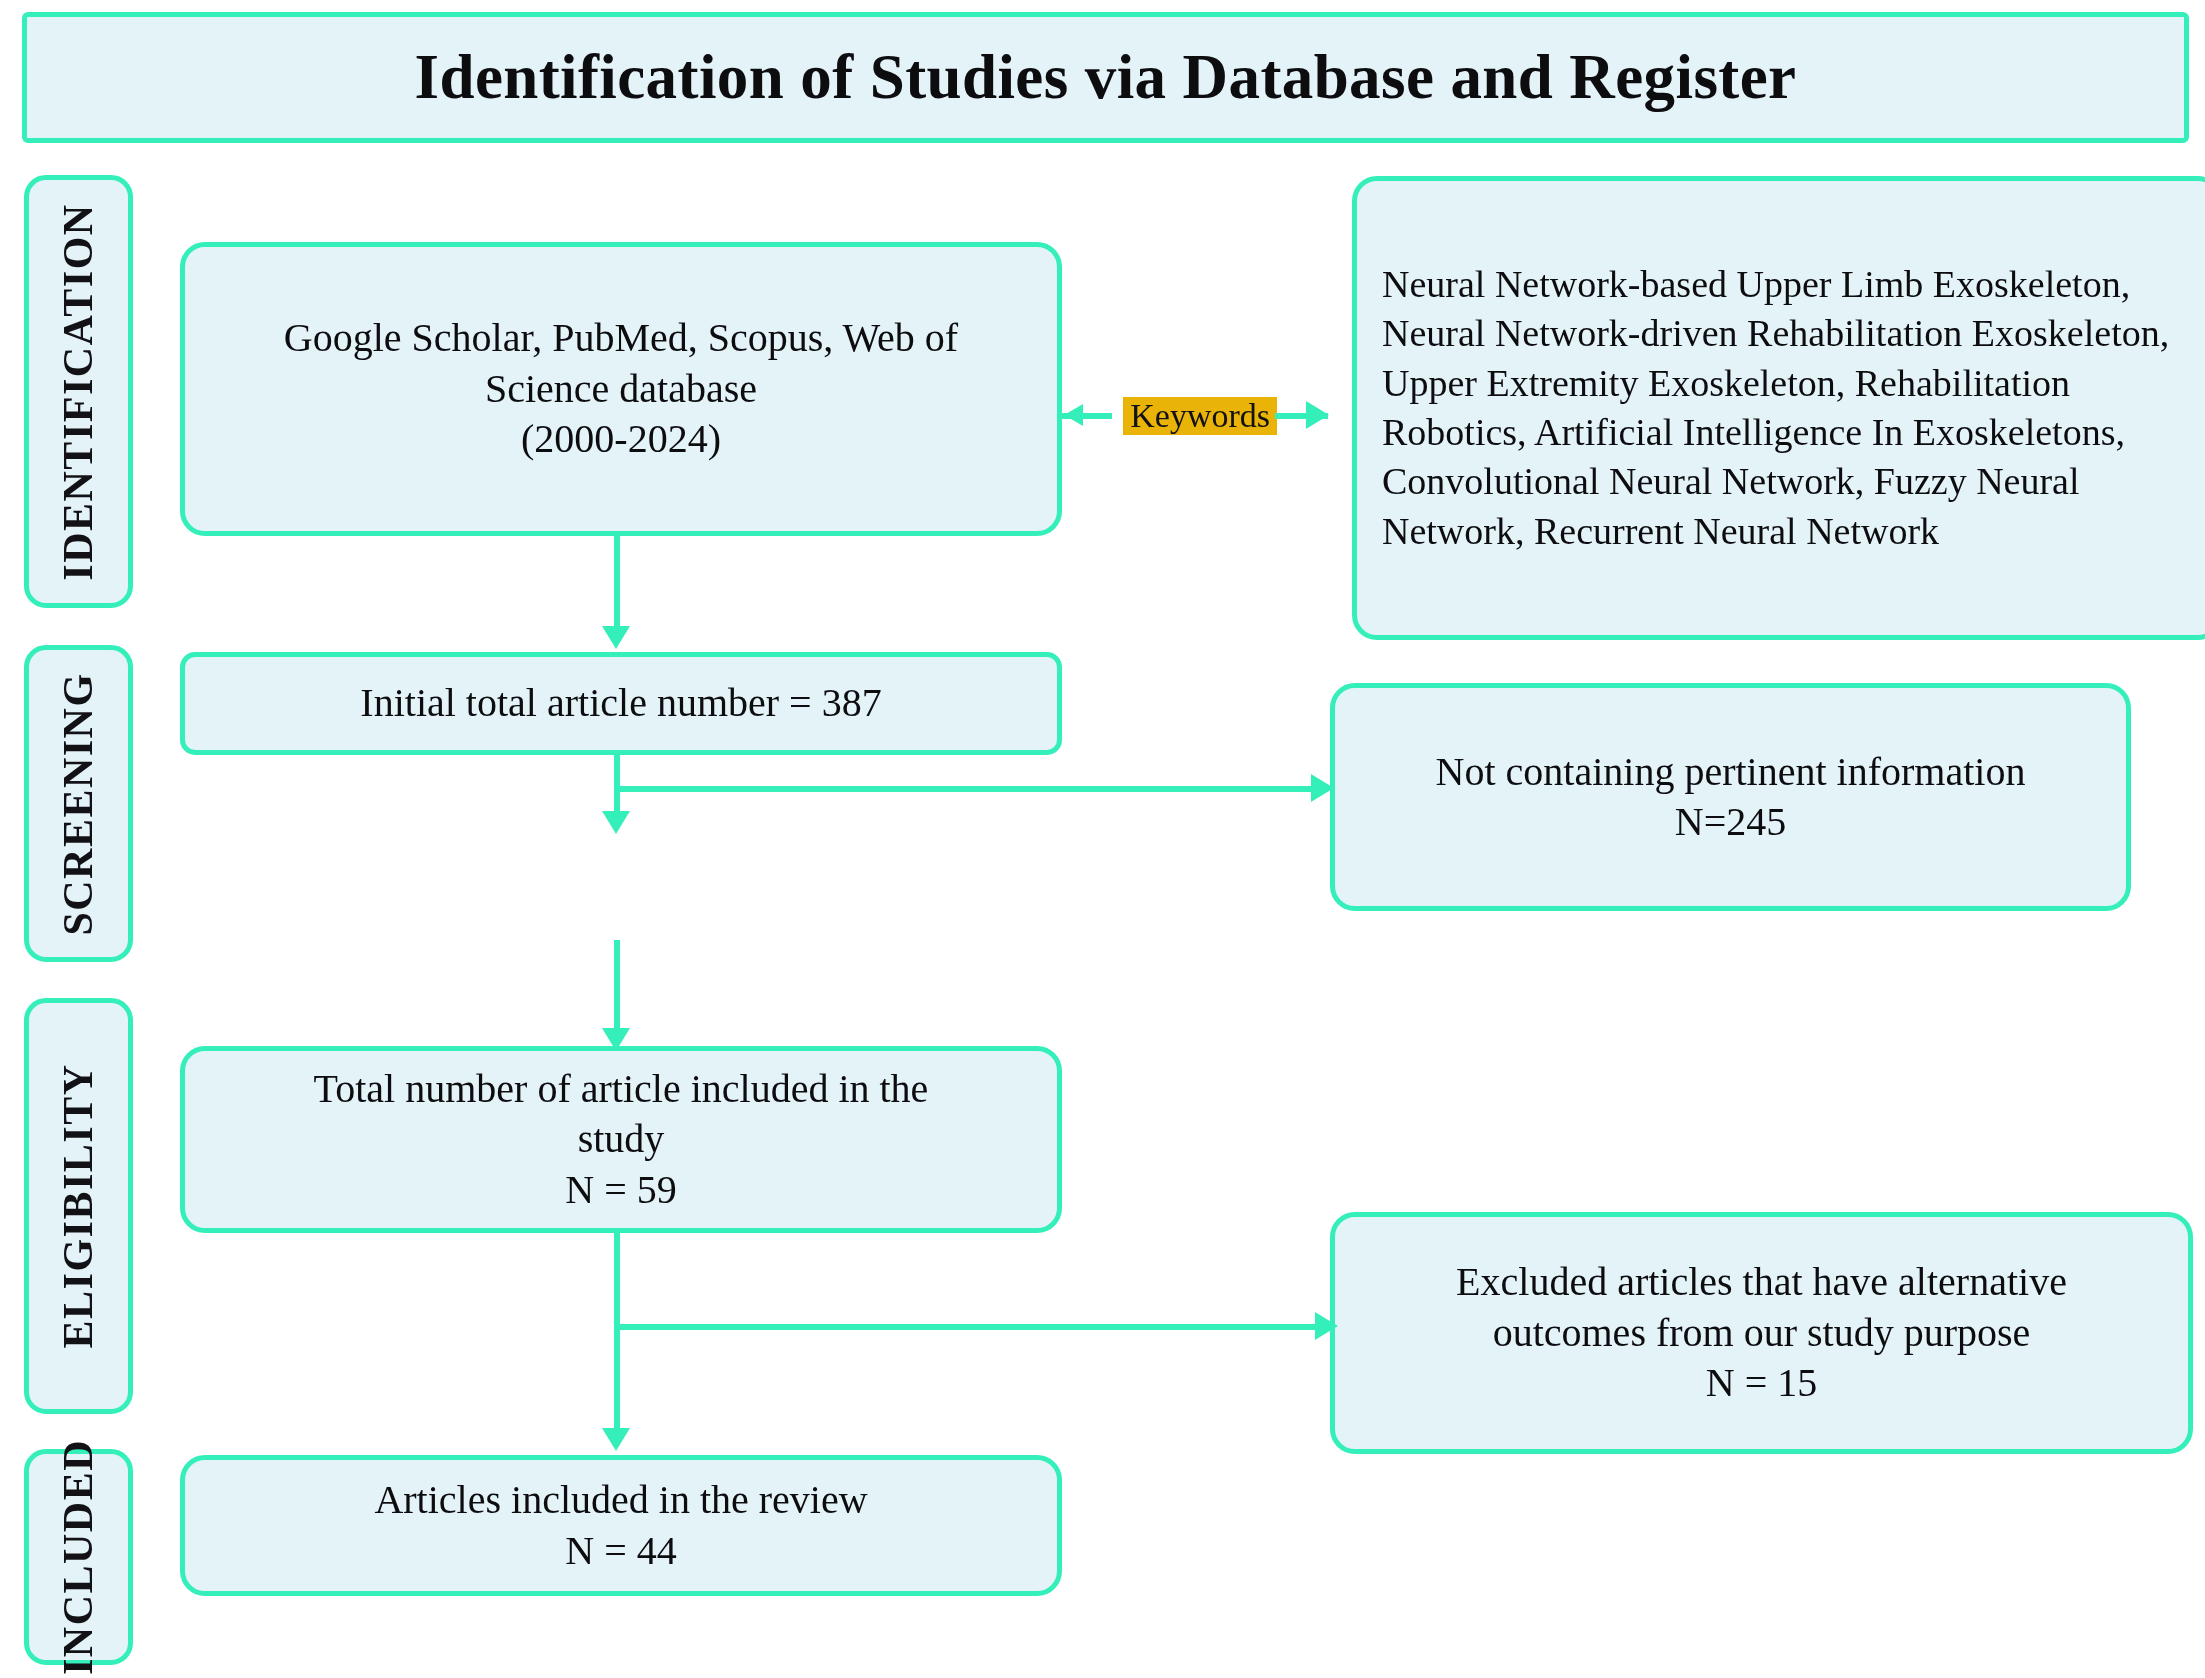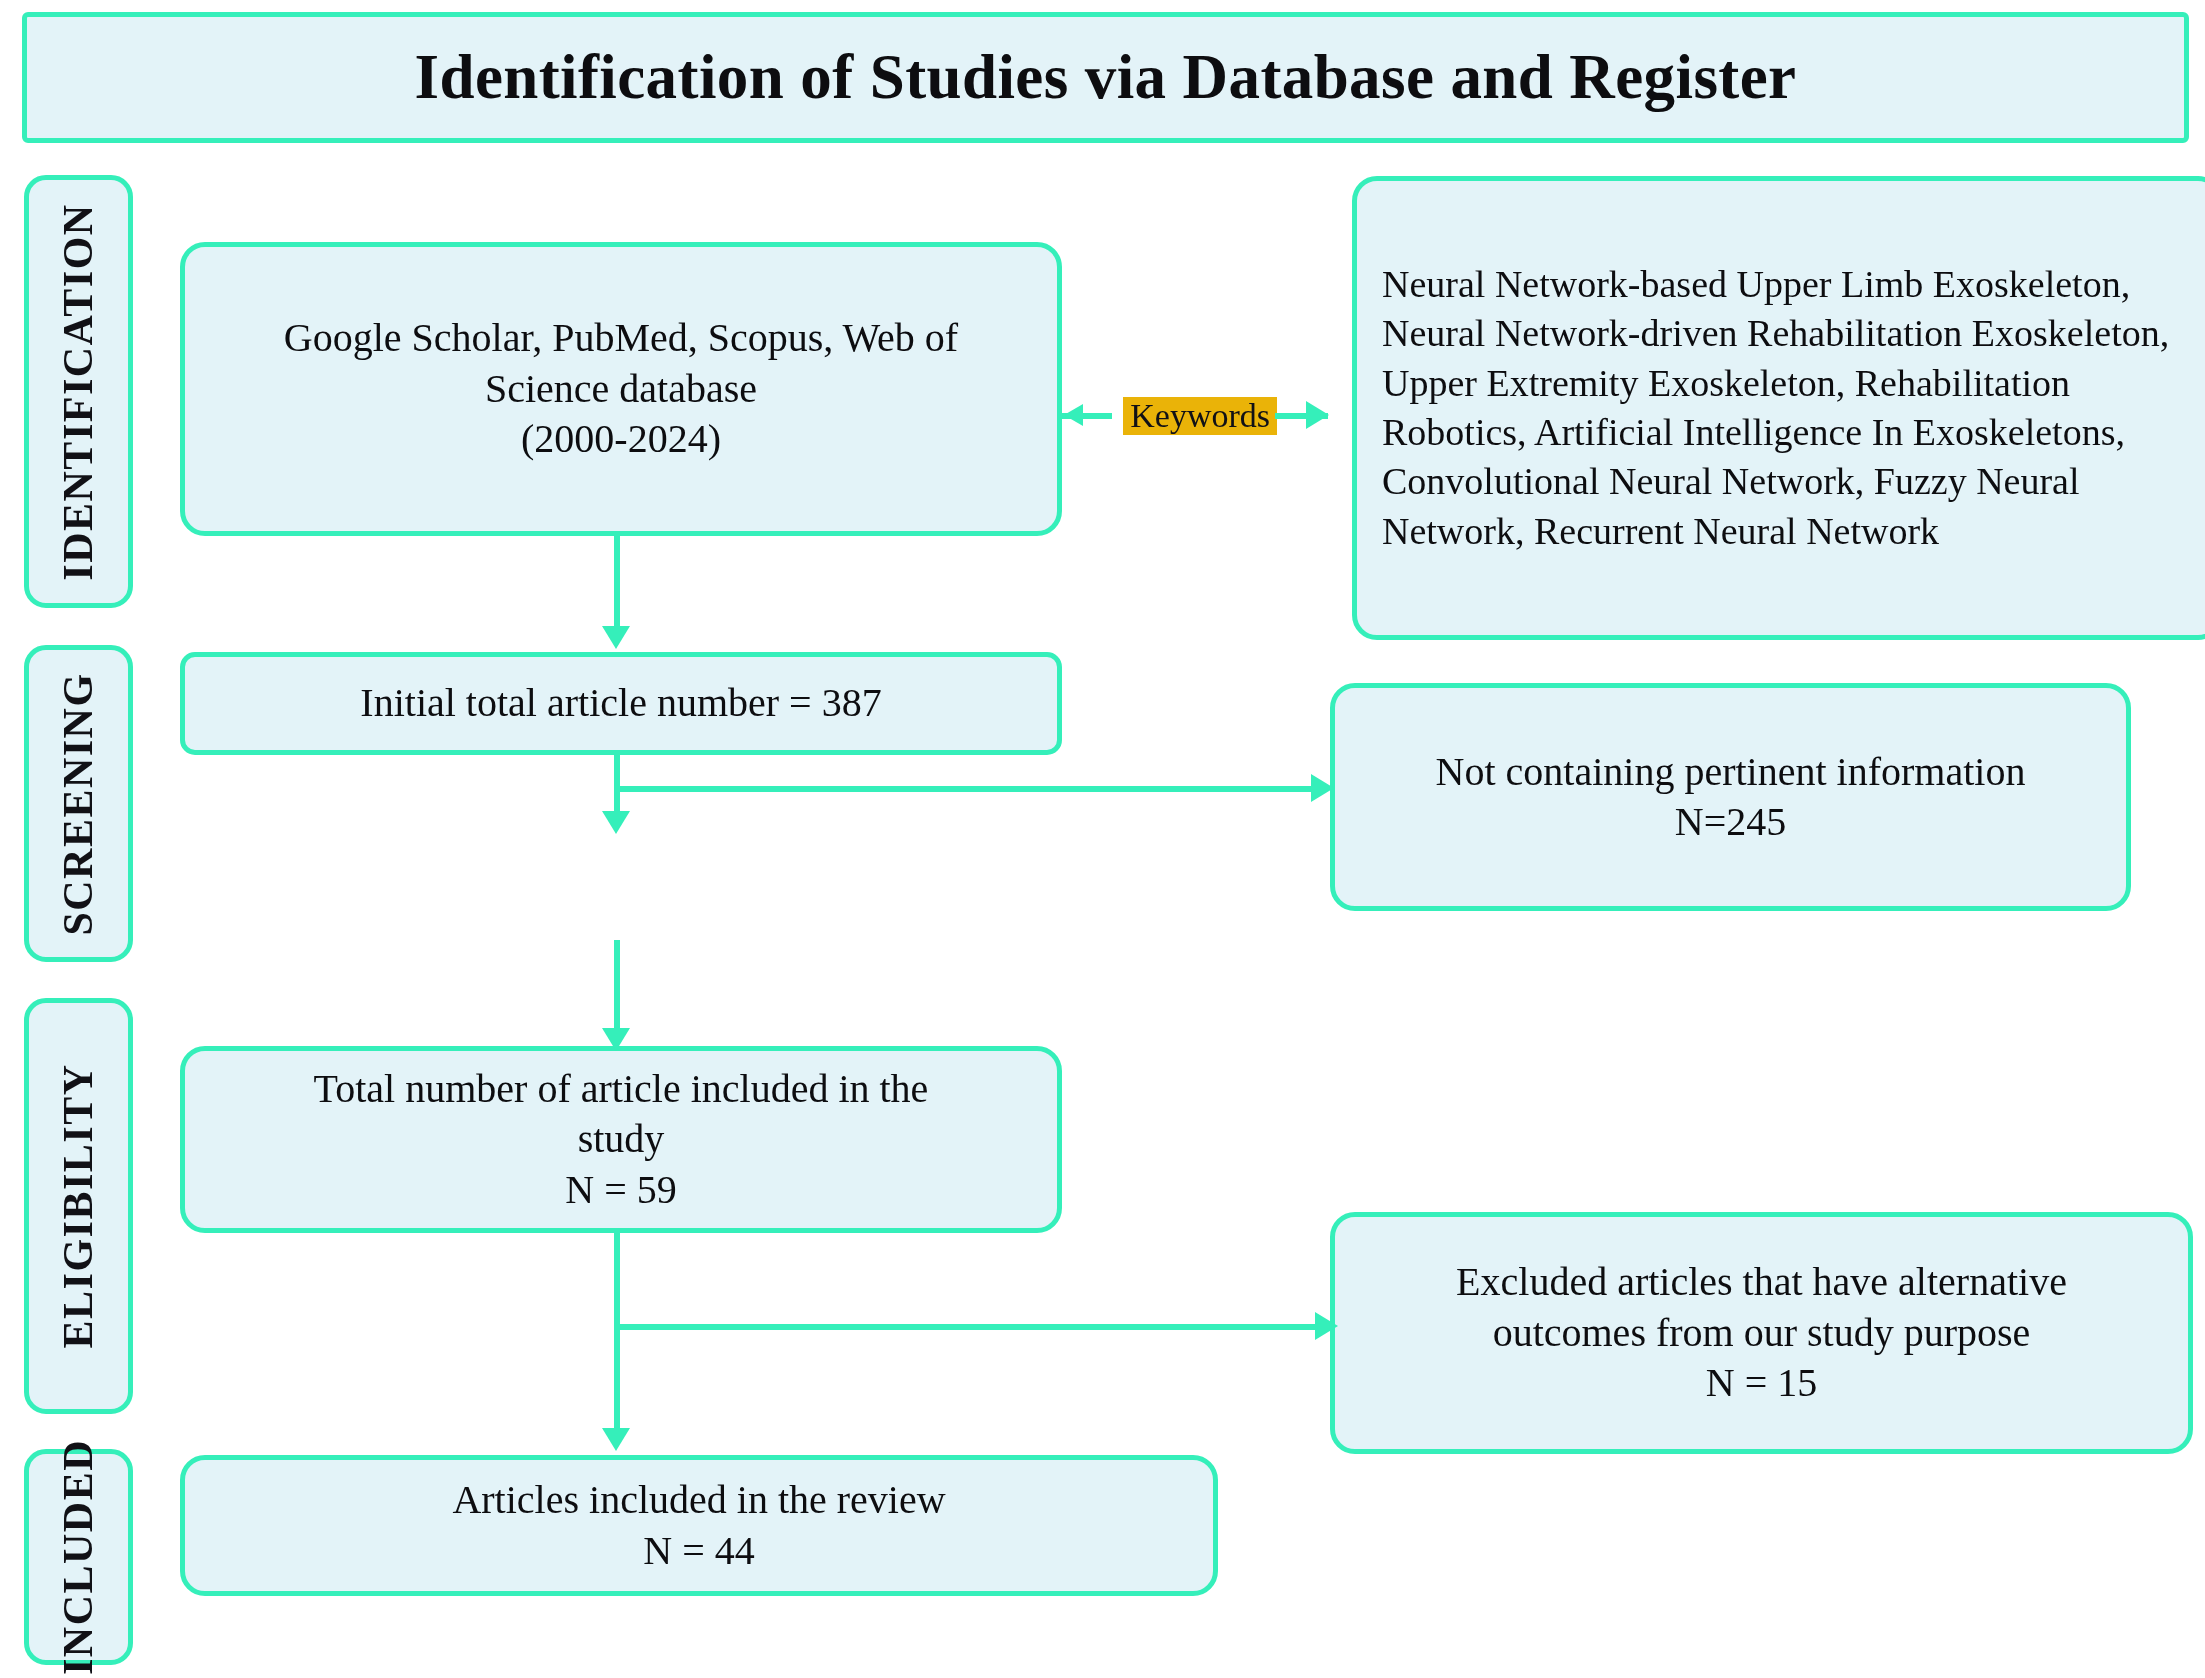--- a/index.html
+++ b/index.html
@@ -82,21 +82,21 @@
   }
   #box-eligible {
     left: 180px; top: 837px; width: 882px; height: 103px;
     font-size: 40px; padding: 0 22px;
   }
   #box-total {
     left: 180px; top: 1046px; width: 882px; height: 187px;
     font-size: 40px; padding: 0 29px; text-align: center;
   }
   #box-review {
-    left: 180px; top: 1455px; width: 1038px; height: 141px;
+    left: 180px; top: 1455px; width: 882px; height: 141px;
     font-size: 40px; padding: 0 13px;
   }
 
   
   #box-keywords {
     left: 1322px; top: 176px; width: 871px; height: 464px;
     font-size: 38px;
     padding: 13.2px 25px;
     justify-content: flex-start;
     text-align: left;

